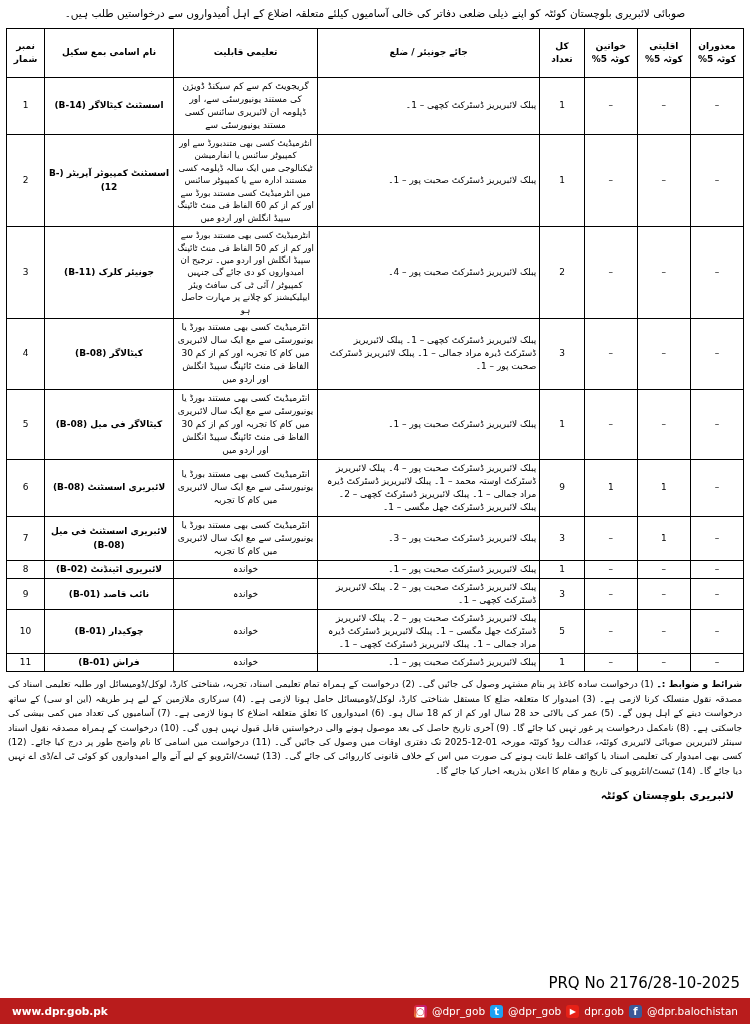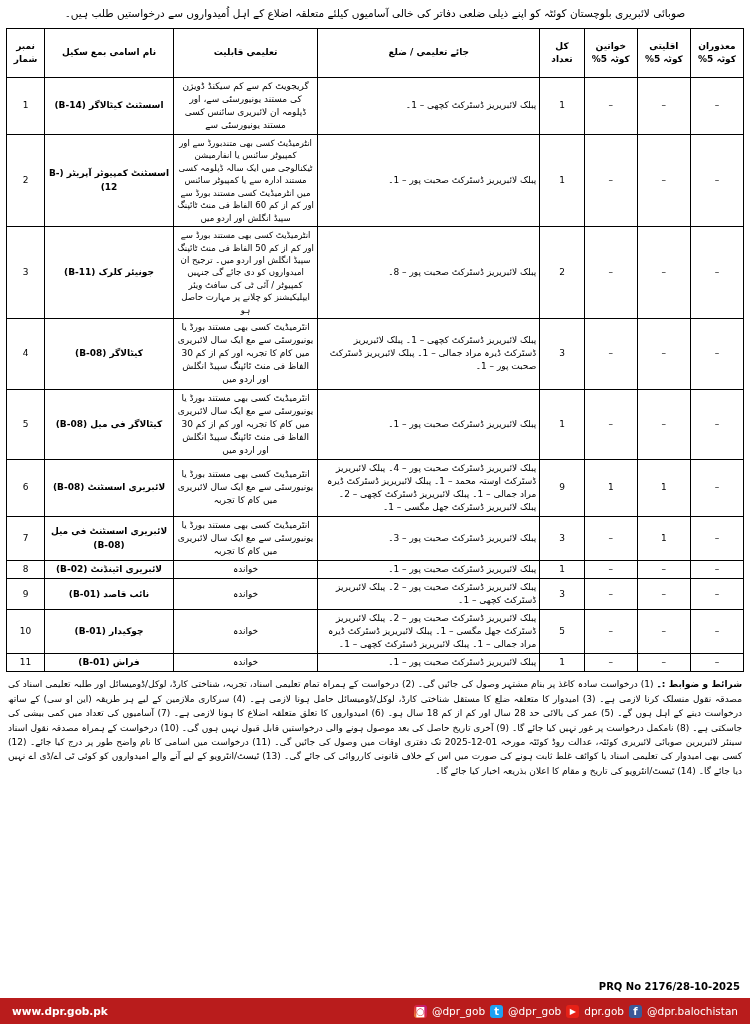--- a/index.html
+++ b/index.html
@@ -72,21 +72,21 @@
     border:0;padding:5px 2px 4px 2px;
   }
   .cond b{font-weight:bold;}
 
   
   .sign{
     direction:rtl;text-align:right;font-size:11px;font-weight:bold;
     line-height:1.5;padding:6px 10px 4px 10px;
   }
   .prq{
-    position:absolute;right:10px;bottom:32px;font-size:10px;font-weight:bold;
+    position:absolute;right:10px;bottom:32px;font-size:15px;font-weight:normal;
     direction:ltr;
     padding-left:30px;
   }
 
   
   .footer{
     position:absolute;left:0;bottom:0;width:750px;height:26px;
     background:#b91c1c;color:#fff;display:flex;align-items:center;
     justify-content:space-between;padding:0 12px;box-sizing:border-box;
     font-size:10.5px;
@@ -111,21 +111,21 @@
 
   <div class="intro">صوبائی لائبریری بلوچستان کوئٹہ کو اپنے ذیلی ضلعی دفاتر کی خالی آسامیوں کیلئے متعلقہ اضلاع کے اہل اُمیدواروں سے درخواستیں طلب ہیں۔</div>
 
   <table class="jobs">
     <thead>
       <tr>
         <th class="c-quota">معذوران کوٹہ 5%</th>
         <th class="c-quota">اقلیتی کوٹہ 5%</th>
         <th class="c-quota">خواتین کوٹہ 5%</th>
         <th class="c-total">کل تعداد</th>
-        <th class="c-place">جائے تعلیمی / ضلع</th>
+        <th class="c-place">جائے جونیئر / ضلع</th>
         <th class="c-qual">تعلیمی قابلیت</th>
         <th class="c-post">نام اسامی بمع سکیل</th>
         <th class="c-sr">نمبر شمار</th>
       </tr>
     </thead>
     <tbody>
       <tr>
         <td class="c-quota mid">–</td>
         <td class="c-quota mid">–</td>
         <td class="c-quota mid">–</td>
@@ -143,21 +143,21 @@
         <td class="c-place">پبلک لائبریریز ڈسٹرکٹ صحبت پور – 1۔</td>
         <td class="c-qual vsmall">انٹرمیڈیٹ کسی بھی متندبورڈ سے اور کمپیوٹر سائنس یا انفارمیشن ٹیکنالوجی میں ایک سالہ ڈپلومہ کسی مستند ادارہ سے یا کمپیوٹر سائنس میں انٹرمیڈیٹ کسی مستند بورڈ سے اور کم از کم 60 الفاظ فی منٹ ٹائپنگ سپیڈ انگلش اور اردو میں</td>
         <td class="c-post">اسسٹنٹ کمپیوٹر آپریٹر (B-12)</td>
         <td class="c-sr mid">2</td>
       </tr>
       <tr>
         <td class="c-quota mid">–</td>
         <td class="c-quota mid">–</td>
         <td class="c-quota mid">–</td>
         <td class="c-total mid">2</td>
-        <td class="c-place">پبلک لائبریریز ڈسٹرکٹ صحبت پور – 8۔</td>
+        <td class="c-place">پبلک لائبریریز ڈسٹرکٹ صحبت پور – 4۔</td>
         <td class="c-qual vsmall">انٹرمیڈیٹ کسی بھی مستند بورڈ سے اور کم از کم 50 الفاظ فی منٹ ٹائپنگ سپیڈ انگلش اور اردو میں۔ ترجیح ان امیدواروں کو دی جائے گی جنہیں کمپیوٹر / آئی ٹی کی سافٹ ویئر ایپلیکیشنز کو چلانے پر مہارت حاصل ہو</td>
         <td class="c-post">جونیئر کلرک (B-11)</td>
         <td class="c-sr mid">3</td>
       </tr>
       <tr>
         <td class="c-quota mid">–</td>
         <td class="c-quota mid">–</td>
         <td class="c-quota mid">–</td>
         <td class="c-total mid">3</td>
         <td class="c-place">پبلک لائبریریز ڈسٹرکٹ کچھی – 1۔ پبلک لائبریریز ڈسٹرکٹ ڈیرہ مراد جمالی – 1۔ پبلک لائبریریز ڈسٹرکٹ صحبت پور – 1۔</td>
@@ -237,20 +237,21 @@
       </tr>
     </tbody>
   </table>
 
   <div class="cond">
     <b>شرائط و ضوابط :۔</b>
     <span>(1) درخواست سادہ کاغذ پر بنام مشتہر وصول کی جائیں گی۔ (2) درخواست کے ہمراہ تمام تعلیمی اسناد، تجربہ، شناختی کارڈ، لوکل/ڈومیسائل اور طلبہ تعلیمی اسناد کی مصدقہ نقول منسلک کرنا لازمی ہے۔ (3) امیدوار کا متعلقہ ضلع کا مستقل شناختی کارڈ، لوکل/ڈومیسائل حامل ہونا لازمی ہے۔ (4) سرکاری ملازمین کے لیے ہر طریقہ (این او سی) کے ساتھ درخواست دینے کے اہل ہوں گے۔ (5) عمر کی بالائی حد 28 سال اور کم از کم 18 سال ہو۔ (6) امیدواروں کا تعلق متعلقہ اضلاع کا ہونا لازمی ہے۔ (7) آسامیوں کی تعداد میں کمی بیشی کی جاسکتی ہے۔ (8) نامکمل درخواست پر غور نہیں کیا جائے گا۔ (9) آخری تاریخ حاصل کی بعد موصول ہونے والی درخواستیں قابل قبول نہیں ہوں گی۔ (10) درخواست کے ہمراہ مصدقہ نقول اسناد سینئر لائبریرین صوبائی لائبریری کوئٹہ، عدالت روڈ کوئٹہ مورخہ 01-12-2025 تک دفتری اوقات میں وصول کی جائیں گی۔ (11) درخواست میں اسامی کا نام واضح طور پر درج کیا جائے۔ (12) کسی بھی امیدوار کی تعلیمی اسناد یا کوائف غلط ثابت ہونے کی صورت میں اس کے خلاف قانونی کارروائی کی جائے گی۔ (13) ٹیسٹ/انٹرویو کے لیے آنے والے امیدواروں کو کوئی ٹی اے/ڈی اے نہیں دیا جائے گا۔ (14) ٹیسٹ/انٹرویو کی تاریخ و مقام کا اعلان بذریعہ اخبار کیا جائے گا۔</span>
   </div>
 
   <div class="sign">
+    <div>لائبریری بلوچستان کوئٹہ</div>
   </div>
 
   <div class="prq">PRQ No 2176/28-10-2025</div>
 
   <div class="footer">
     <div class="site">www.dpr.gob.pk</div>
     <div class="grp">
       <span class="grp">
         <span class="sq ig">◙</span>
         <span>@dpr_gob</span>

